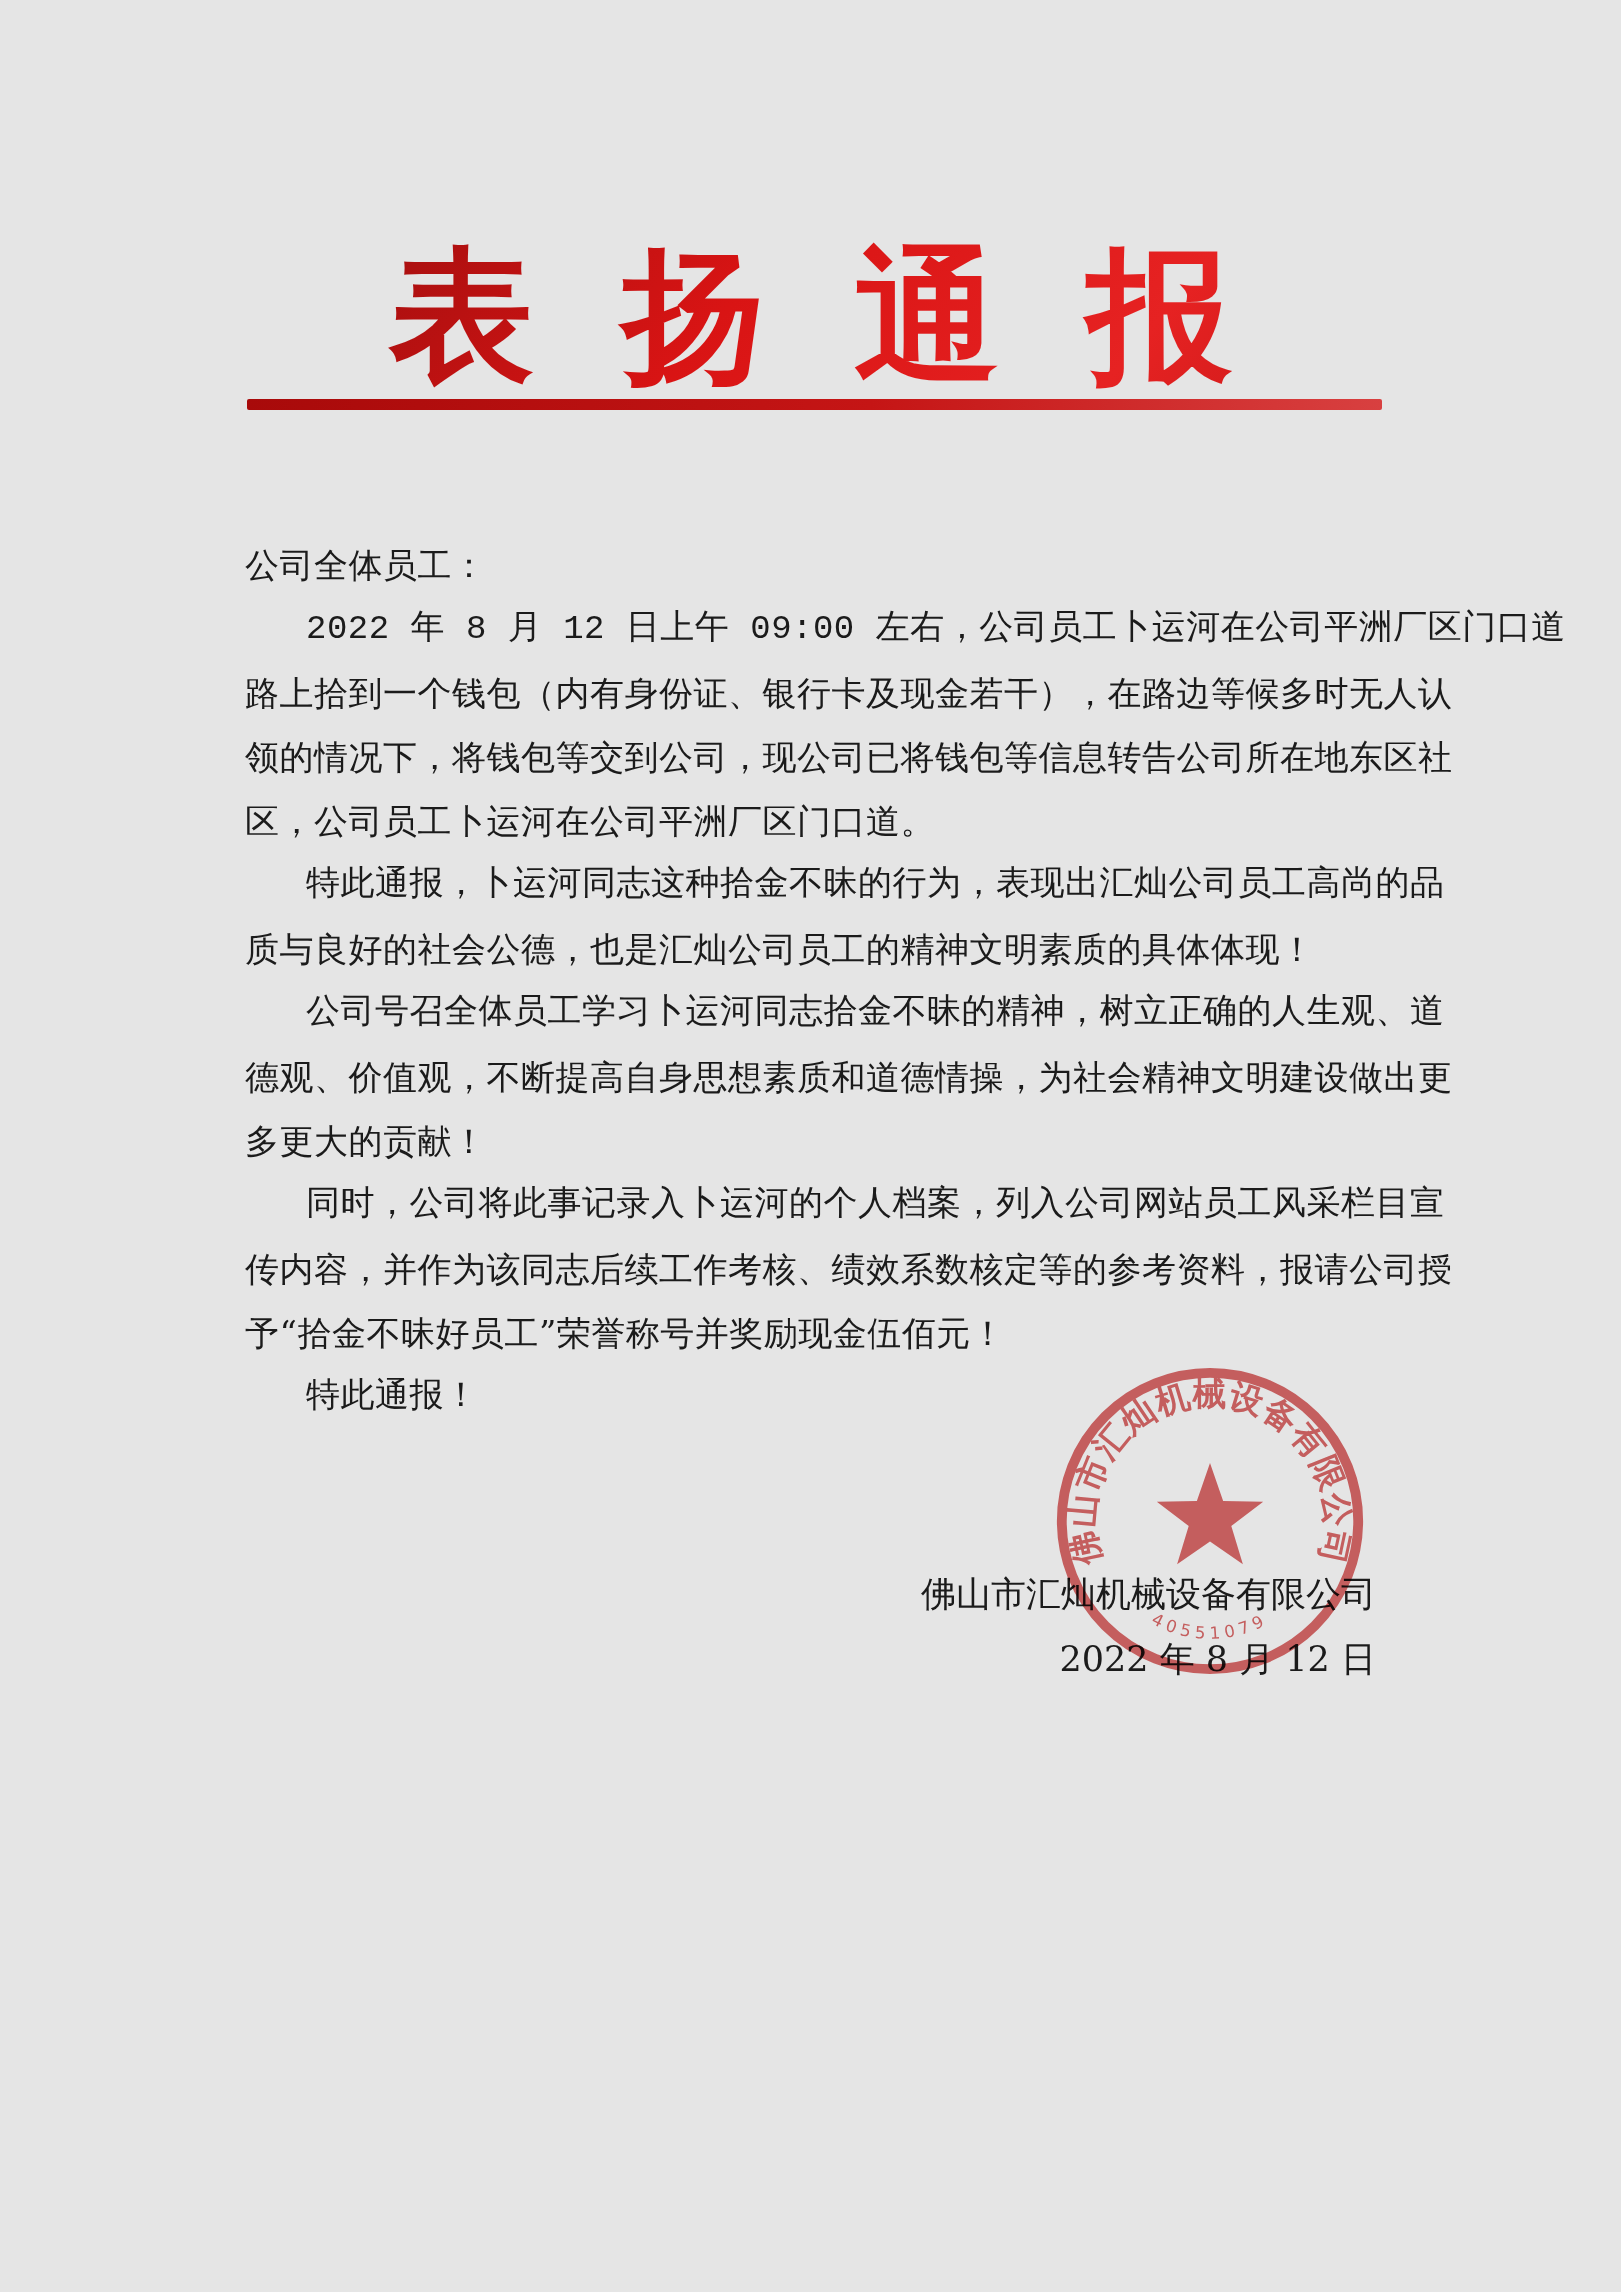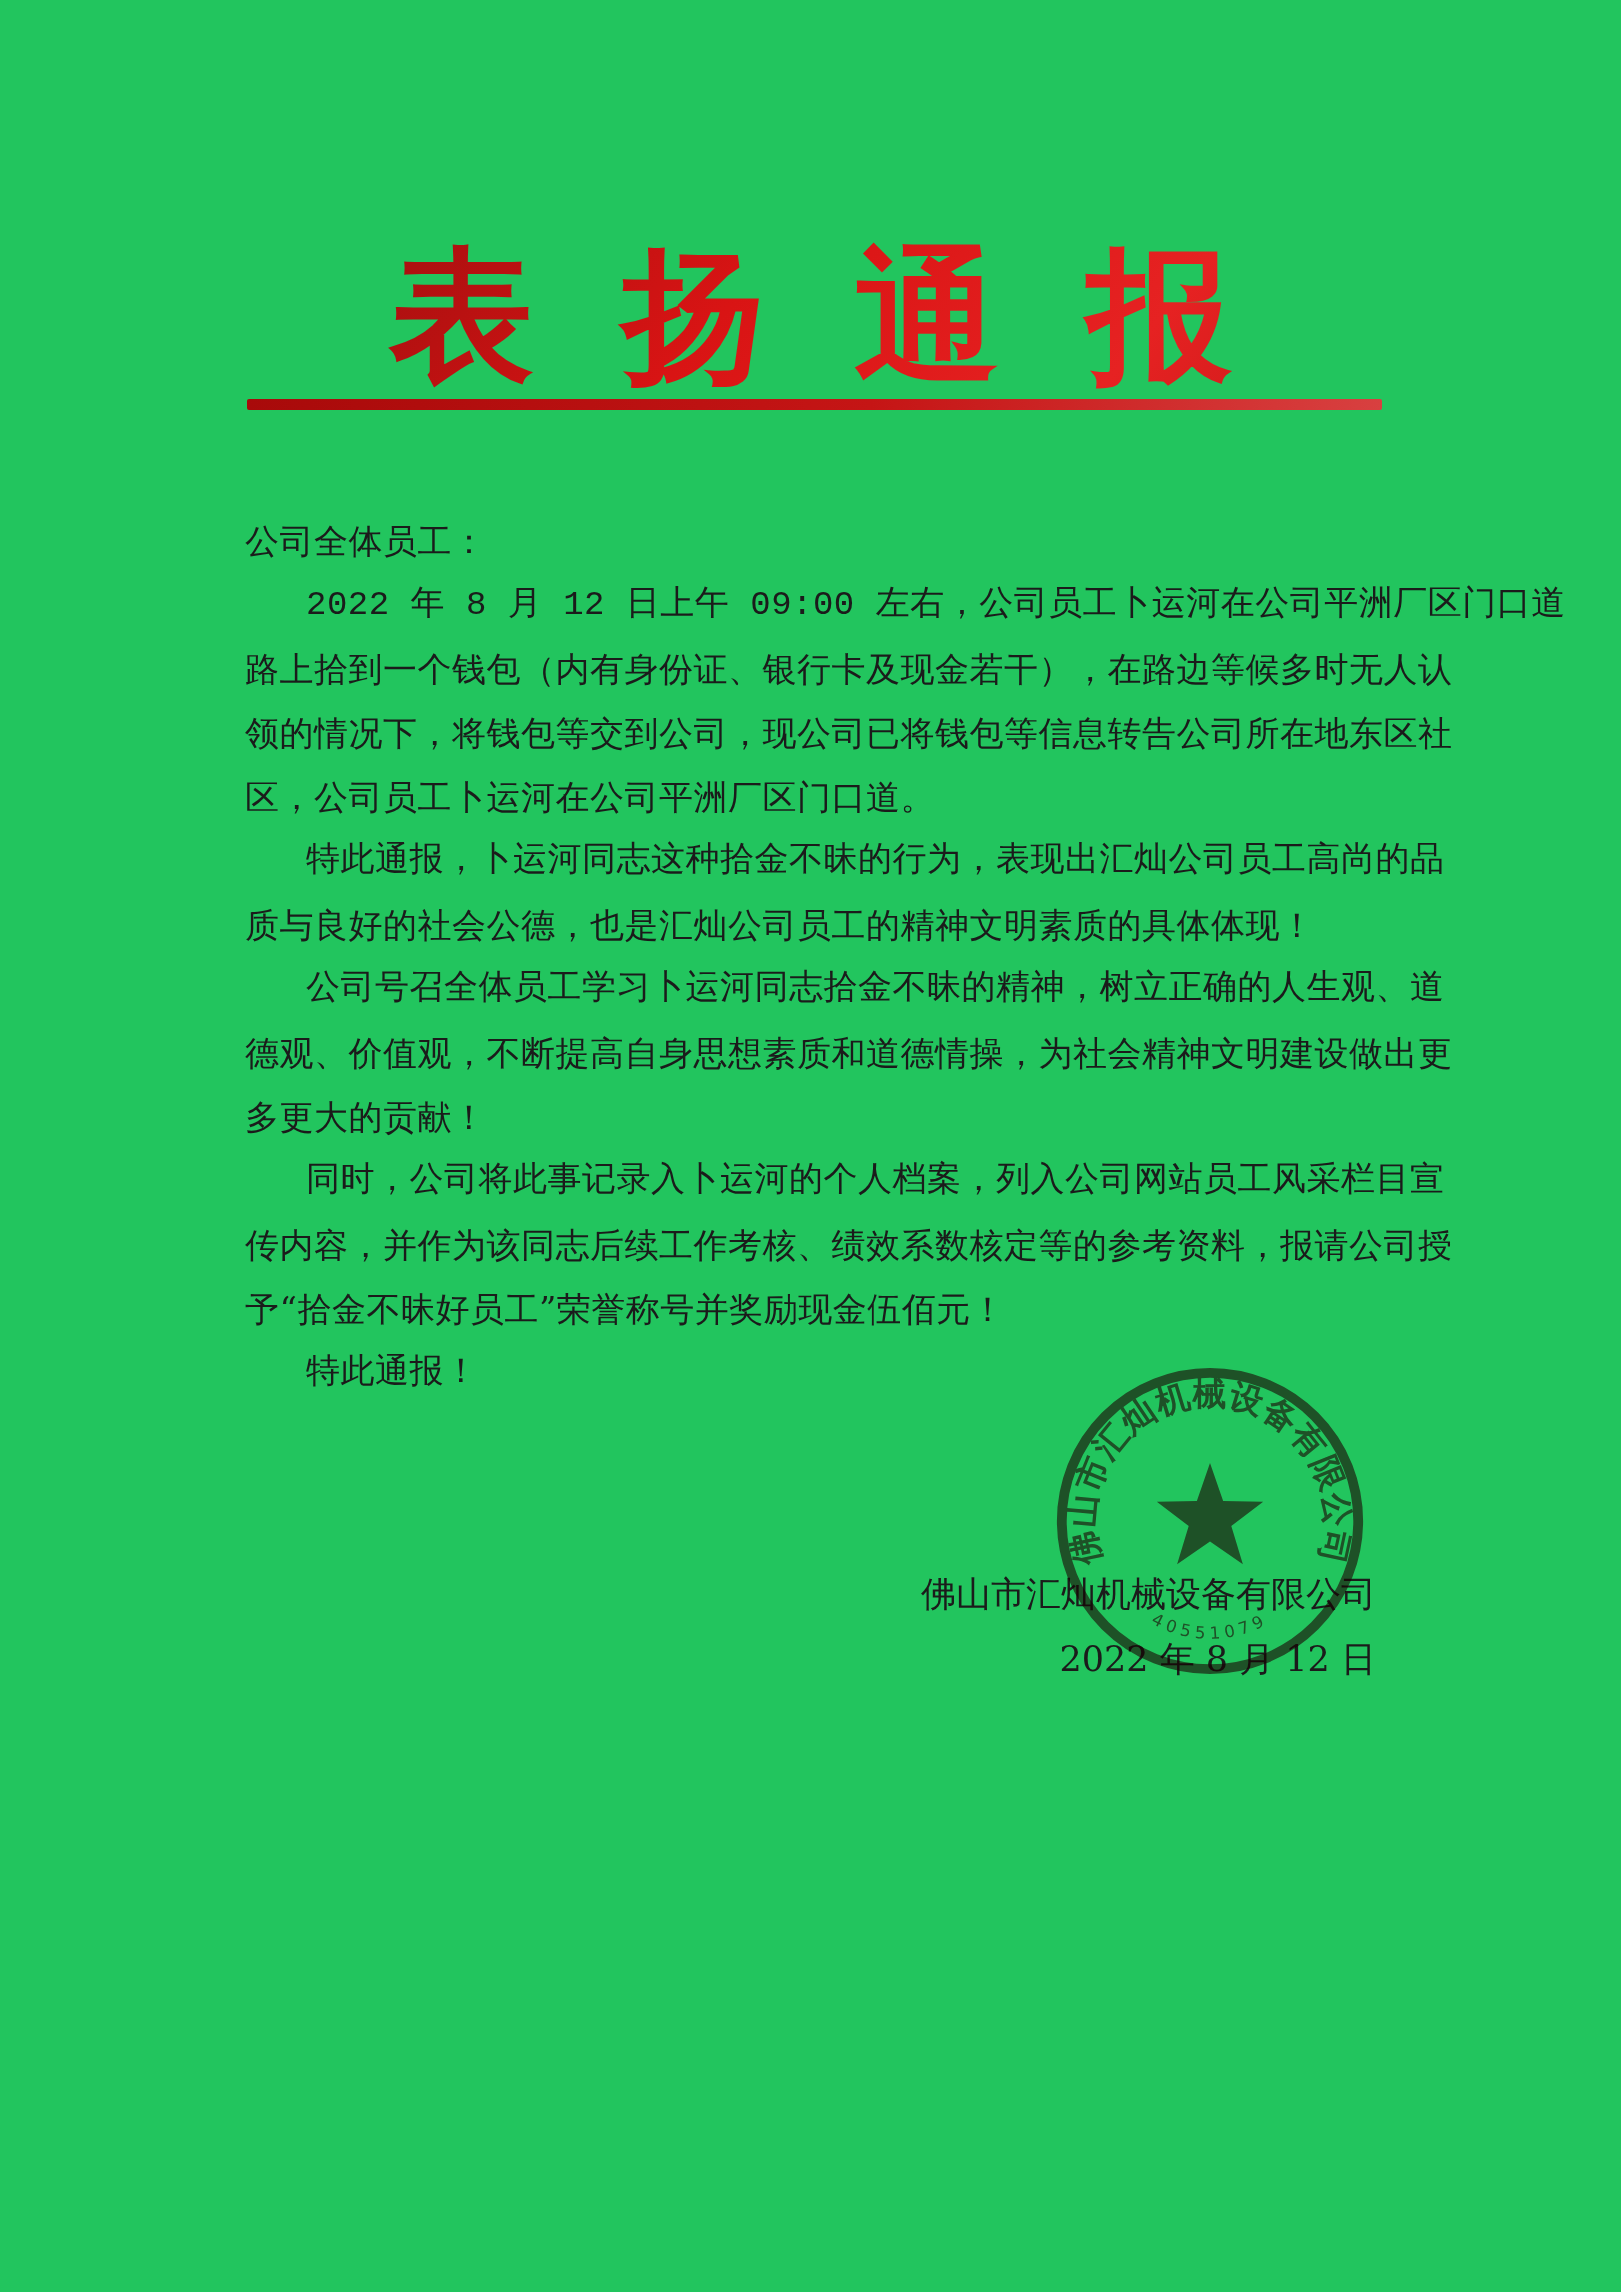--- a/index.html
+++ b/index.html
@@ -1,21 +1,21 @@
 <!DOCTYPE html>
 <html><head>
 <meta charset="utf-8">
 <style>
   html, body { margin: 0; padding: 0; background: #888; }
   .page {
     position: relative;
     width: 1621px;
     height: 2293px;
     margin: 0 auto;
-    background: #22c55e;
+    background: #e5e5e5;
     overflow: hidden;
     font-family: "DejaVu Serif", "Liberation Serif", serif;
   }
 
   
   .doc-title {
     position: absolute;
     top: 233px;
     left: 0;
     width: 100%;
@@ -37,21 +37,21 @@
     left: 247px;
     width: 1135px;
     height: 10.8px;
     background: linear-gradient(90deg, #a80a0a, #c51515 55%, #d84040);
     border-radius: 2px;
   }
 
   
   .body-text {
     position: absolute;
-    top: 509px;
+    top: 533px;
     left: 245px;
     width: 1147px;
     font-size: 34px;
     line-height: 64px;
     color: #1b1b1b;
     letter-spacing: 0.5px;
   }
   .body-line { white-space: nowrap; }
   .body-line.indent { text-indent: 61px; font-family: Liberation Mono, monospace; }
 

